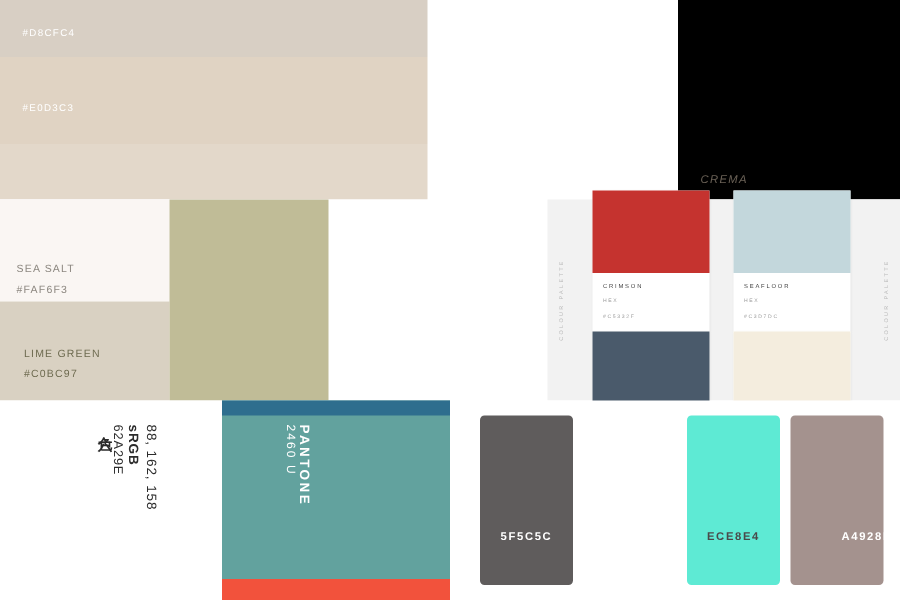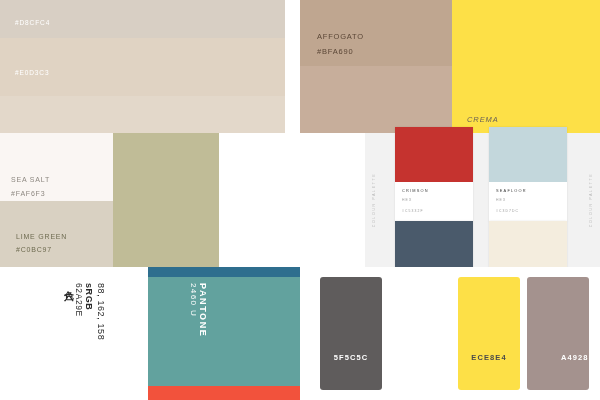--- a/index.html
+++ b/index.html
@@ -83,30 +83,22 @@
   <div class="cell" id="r1">
 
     <div class="q1">
       <div class="band-a" style="background: rgb(216, 207, 196);"></div>
       <div class="band-b" style="background: rgb(224, 211, 195);"></div>
       <div class="band-c" style="background: rgb(227, 216, 202);"></div>
       <div class="lbl t1">#D8CFC4</div>
       <div class="lbl t2">#E0D3C3</div>
     </div>
 
-    <div class="q2">
-      <div class="up" style="background: rgb(191, 166, 144);"></div>
-      <div class="dn" style="background: rgb(199, 174, 155);"></div>
-      <div class="txt">
-        <div>AFFOGATO</div>
-        <div>#BFA690</div>
-      </div>
-    </div>
 
-    <div class="q3" style="background: #fde047; font-style: italic;">
+    <div class="q3" style="background: #000000; font-style: italic;">
       <div class="txt">CREMA</div>
     </div>
   </div>
 
   <div class="cell" id="r2">
 
     <div class="seasalt" style="background: rgb(250, 246, 243);"></div>
     <div class="beige" style="background: rgb(217, 209, 194);"></div>
     <div class="ss-txt">
       <div>SEA SALT</div>
@@ -180,21 +172,21 @@
       <div class="ptxt">
         <div class="pt-1">PANTONE</div>
         <div class="pt-2">2460 U</div>
       </div>
     </div>
 
     <div class="swatches">
       <div class="sw" id="s1" style="background: rgb(95, 92, 92);">
         <span style="color: rgb(255, 255, 255);">5F5C5C</span>
       </div>
-      <div class="sw" id="s3" style="background: #fde047;">
+      <div class="sw" id="s3" style="background: #5eead4;">
         <span style="color: rgb(74, 74, 74);">ECE8E4</span>
       </div>
       <div class="sw" id="s4" style="background: rgb(164, 146, 142);">
         <span style="color: rgb(255, 255, 255); padding-left: 34px;">A4928E</span>
       </div>
     </div>
   </div>
 
 </div>
 

